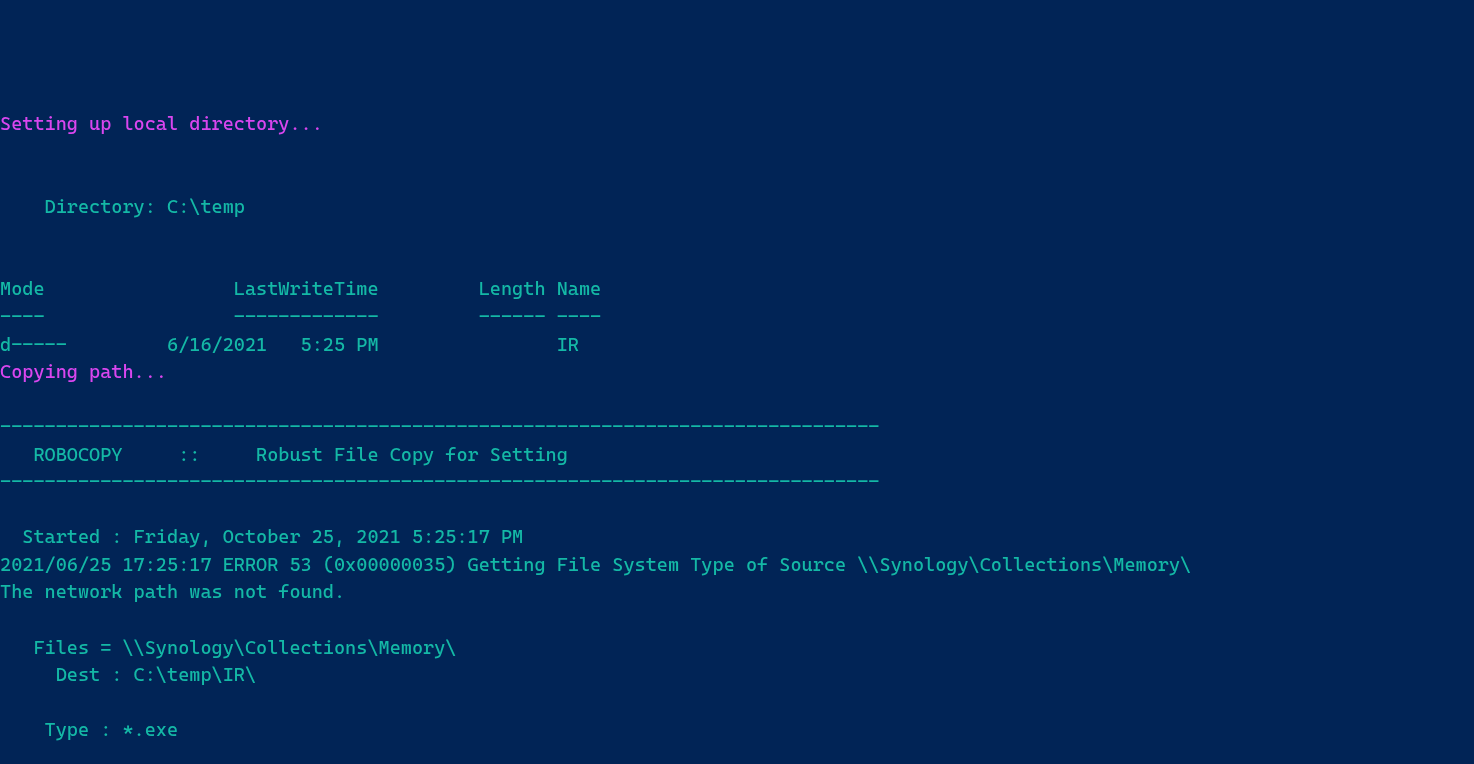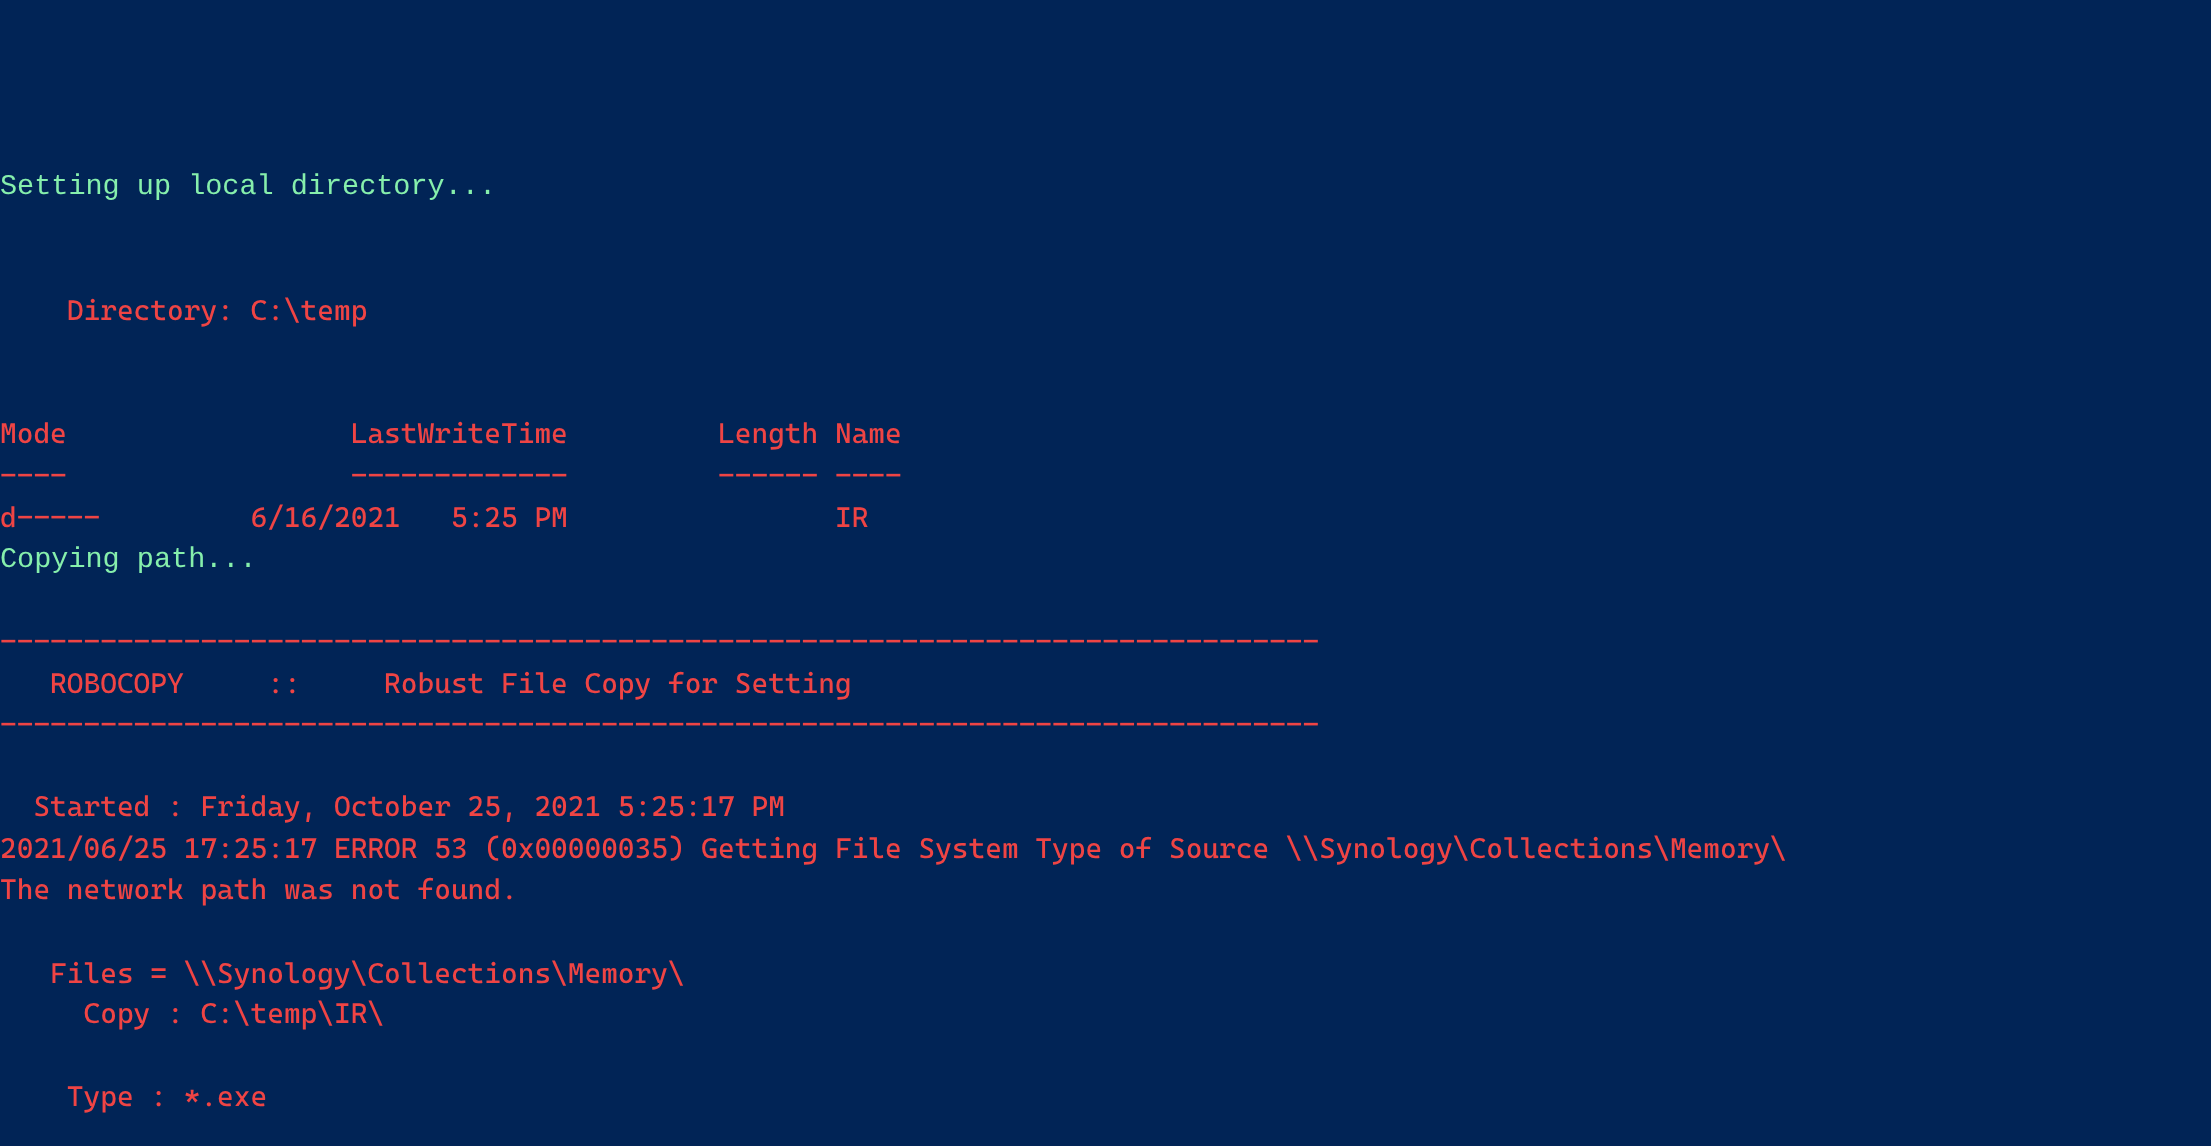--- a/index.html
+++ b/index.html
@@ -15,25 +15,24 @@
       line-height: 1.45;
       white-space: pre;
       overflow: hidden;
       width: 1474px;
       height: 764px;
     }
     .terminal {
       padding: 0;
     }
     .green {
-      color: #86efac;
-      font-family: Liberation Mono, monospace;
+      color: #d946ef;
     }
     .white {
-      color: #ef4444;
+      color: #14b8a6;
     }
   </style>
 </head>
 <body>
 
 
 
 <div class="terminal"><span class="green">Setting up local directory...</span>
 <span class="white"></span>
 <span class="white"></span>
@@ -47,21 +46,21 @@
 <span class="white"></span>
 <span class="white">-------------------------------------------------------------------------------</span>
 <span class="white">   ROBOCOPY     ::     Robust File Copy for Setting</span>
 <span class="white">-------------------------------------------------------------------------------</span>
 <span class="white"></span>
 <span class="white">  Started : Friday, October 25, 2021 5:25:17 PM</span>
 <span class="white">2021/06/25 17:25:17 ERROR 53 (0x00000035) Getting File System Type of Source \\Synology\Collections\Memory\</span>
 <span class="white">The network path was not found.</span>
 <span class="white"></span>
 <span class="white">   Files = \\Synology\Collections\Memory\</span>
-<span class="white">     Copy : C:\temp\IR\</span>
+<span class="white">     Dest : C:\temp\IR\</span>
 <span class="white"></span>
 <span class="white">    Type : *.exe</span>
 <span class="white"></span>
 
 <span class="white"></span>
 </div>
 
 
 
 

